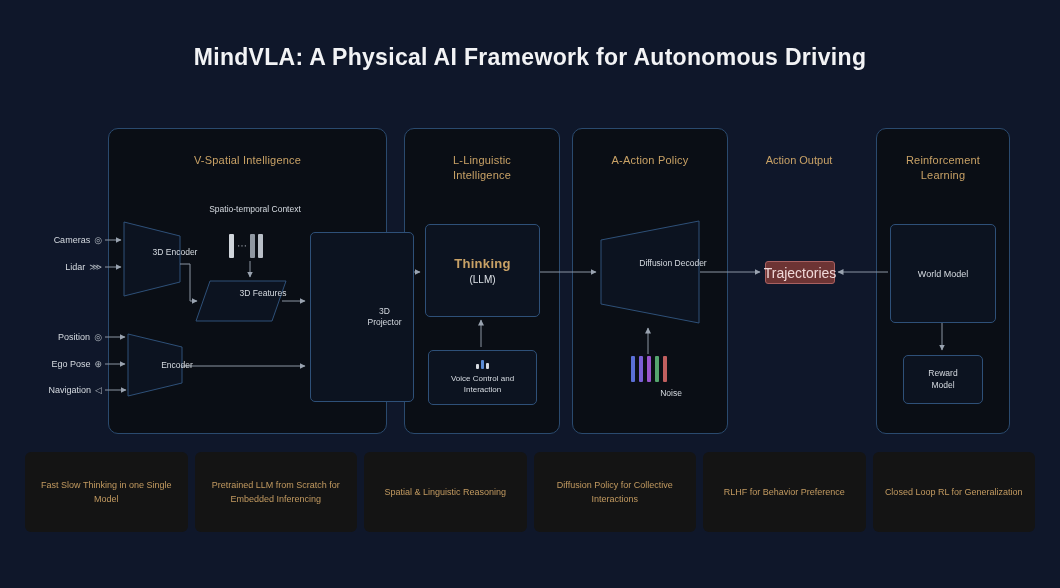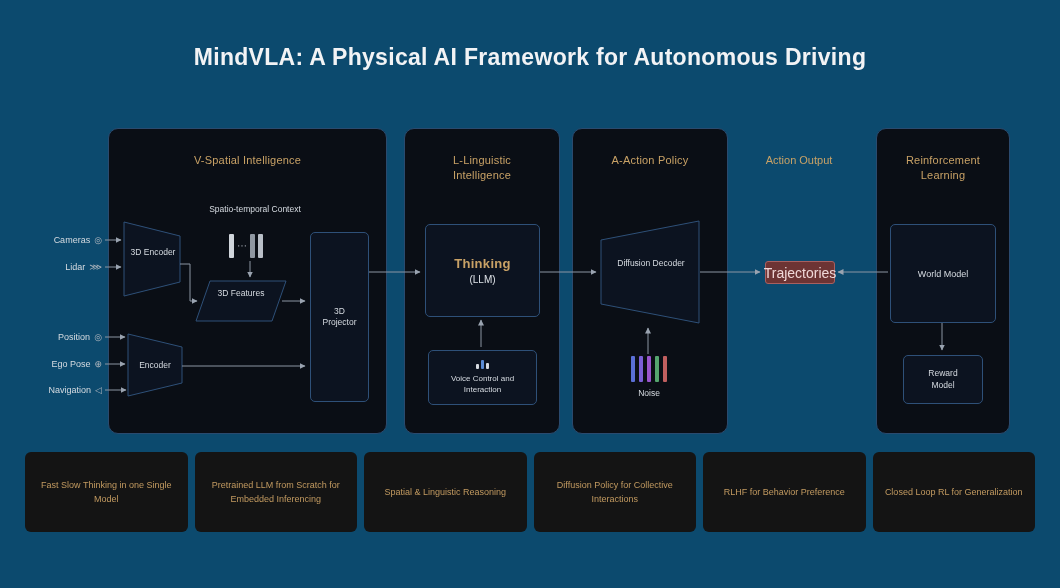--- a/index.html
+++ b/index.html
@@ -6,21 +6,21 @@
     --gold:#c9a266;
     --panel-border:#2a4a6e;
     --box-border:#2e5078;
     --arrow:#8b95a3;
     --traj-bg:#6d3434;
     --traj-border:#a86060;
     --card-text:#c29a60;
   }
   html,body{margin:0;padding:0;background:#000;}
   .stage{
-    position:relative;width:1060px;height:588px;background:#0c4a6e;
+    position:relative;width:1060px;height:588px;background:#0f172a;
     overflow:hidden;font-family:"Liberation Sans",sans-serif;
   }
   .page-title{
     position:absolute;top:44px;left:0;right:0;text-align:center;
     color:#f2f3f5;font-size:23px;font-weight:700;letter-spacing:.3px;z-index:3;
   }
   .panel{
     position:absolute;top:128px;height:304px;border:1px solid var(--panel-border);
     border-radius:10px;background:#0a0e15;z-index:1;
   }
@@ -36,21 +36,21 @@
   .overlay{position:absolute;left:0;top:0;z-index:2;pointer-events:none;}
   .shape{fill:#0c1320;stroke:var(--box-border);stroke-width:1;}
   .flow{stroke:var(--arrow);stroke-width:1;fill:none;}
   .box{
     position:absolute;border:1px solid var(--box-border);background:#0c1320;
     border-radius:5px;display:flex;flex-direction:column;align-items:center;
     justify-content:center;text-align:center;color:#d6dbe1;z-index:3;
   }
   .shape-label{
     position:absolute;z-index:3;color:#d6dbe1;font-size:8.5px;
-    text-align:center;line-height:1.35;
+    text-align:center;line-height:1.35;padding-left:22px;
   }
   .ctx-label{position:absolute;left:180px;top:204px;width:150px;text-align:center;
     color:#d6dbe1;font-size:8.5px;z-index:3;}
   .input-row{
     position:absolute;left:18px;width:84px;height:12px;display:flex;
     justify-content:flex-end;align-items:center;gap:4px;color:#d6dbe1;
     font-size:9px;z-index:3;
   }
   .input-icon{font-size:9px;color:#aeb5bd;}
   .token-bars{position:absolute;left:229px;top:233px;height:26px;display:flex;
@@ -136,21 +136,21 @@
   <div class="ctx-label">Spatio-temporal Context</div>
   <div class="token-bars">
     <span class="bar t1"></span>
     <span class="token-dots">⋯</span>
     <span class="bar t2"></span>
     <span class="bar t3"></span>
   </div>
   <div class="shape-label" style="left:126px;top:247px;width:54px;">3D Encoder</div>
   <div class="shape-label" style="left:214px;top:288px;width:54px;">3D Features</div>
   <div class="shape-label" style="left:128px;top:360px;width:54px;">Encoder</div>
-  <div class="box" style="left:310px;top:232px;width:57px;height:168px;">
+  <div class="box" style="left:310px;top:232px;width:57px;height:168px;padding-left:45px;">
     <span style="width:40px;font-size:8.5px;line-height:1.35;">3D Projector</span>
   </div>
 
   <div class="input-row" style="top:234px;">
     <span>Cameras</span>
     <span class="input-icon">◎</span>
   </div>
   <div class="input-row" style="top:261px;">
     <span>Lidar</span>
     <span class="input-icon">⋙</span>

